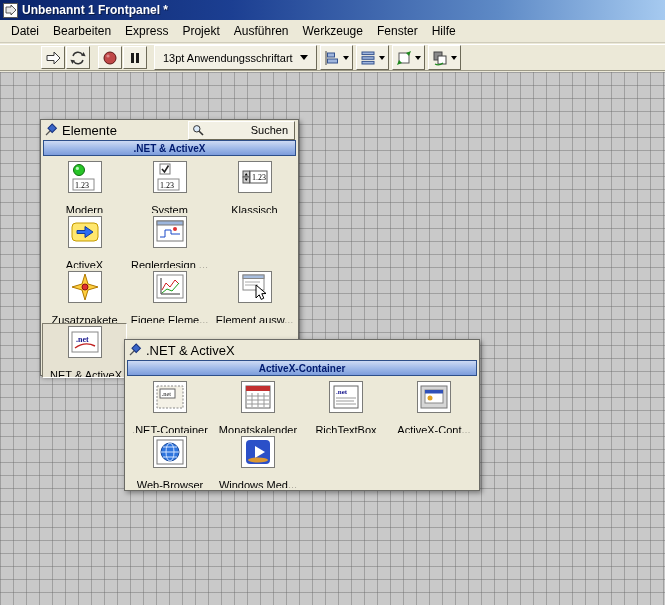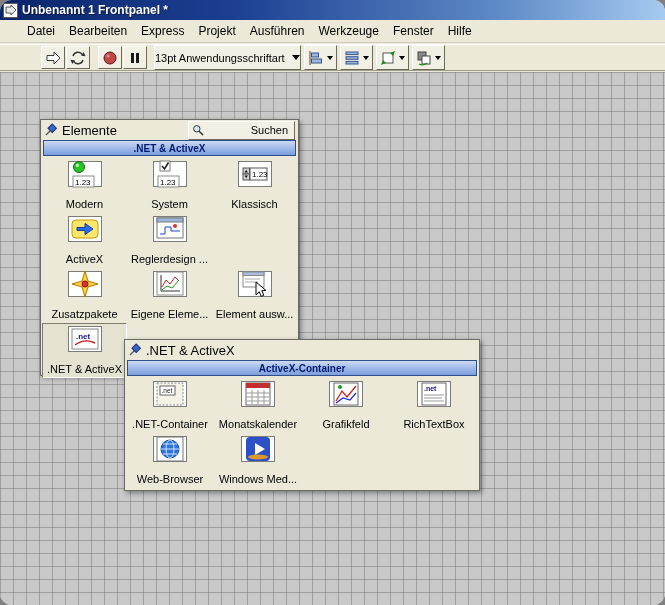--- a/index.html
+++ b/index.html
@@ -1,41 +1,41 @@
 <!DOCTYPE html>
 <html><head>
 <meta charset="utf-8">
 <style>
   html,body{margin:0;padding:0;}
   body{font-family:"Liberation Sans", sans-serif; background:#808080;}
-  #screen{position:relative;width:665px;height:605px;overflow:hidden;background:#ece9d8;border-radius:12px;}
+  #screen{position:relative;width:665px;height:605px;overflow:hidden;background:#ece9d8;}
 
   
   .titlebar{position:absolute;left:0;top:0;width:100%;height:20px;
     background:linear-gradient(to right,#0a246a 0%,#1c3f92 35%,#5e8ac6 75%,#a6caf0 100%);
     display:flex;align-items:center;padding-left:3px;box-sizing:border-box;}
   .win-icon{width:15px;height:15px;margin-right:4px;display:inline-flex;}
   .title-text{color:#ffffff;font-weight:bold;font-size:12px;white-space:nowrap;
     text-shadow:1px 1px 0 rgba(0,0,0,.45);}
 
   
   .menubar{position:absolute;left:0;top:20px;width:100%;height:23px;background:#ece9d8;
-    border-bottom:1px solid #cfccbb;display:flex;align-items:center;padding-left:20px;box-sizing:border-box;}
+    border-bottom:1px solid #cfccbb;display:flex;align-items:center;padding-left:4px;box-sizing:border-box;}
   .menu-item{font-size:12px;color:#000;padding:3px 7px;cursor:default;}
 
   
   .toolbar{position:absolute;left:0;top:44px;width:100%;height:27px;background:#ece9d8;
     border-top:1px solid #ffffff;border-bottom:1px solid #9d9a88;
     display:flex;align-items:center;padding-left:41px;box-sizing:border-box;}
   .tb-btn{width:24px;height:23px;background:#f2f0e4;border:1px solid;
     border-color:#ffffff #6d6a58 #6d6a58 #ffffff;display:inline-flex;align-items:center;
     justify-content:center;padding:0;margin-right:1px;}
   .tb-gap{width:7px;}
   .font-dd{height:23px;background:#f2f0e4;border:1px solid;border-color:#ffffff #6d6a58 #6d6a58 #ffffff;
-    display:inline-flex;align-items:center;padding:0 0;margin-left:6px;font-size:11px;white-space:nowrap;}
+    display:inline-flex;align-items:center;padding:0 8px;margin-left:6px;font-size:11px;white-space:nowrap;}
   .caret{width:0;height:0;border-left:4px solid transparent;border-right:4px solid transparent;
     border-top:5px solid #000;margin-left:7px;display:inline-block;}
   .tb-combo{height:23px;background:#f2f0e4;border:1px solid;border-color:#ffffff #6d6a58 #6d6a58 #ffffff;
     display:inline-flex;align-items:center;padding:0 3px;margin-left:3px;}
   .tb-combo .caret{margin-left:3px;border-left-width:3px;border-right-width:3px;border-top-width:4px;}
 
   
   .panel{position:absolute;left:0;top:72px;right:0;bottom:0;background-color:#c9c9c9;
     background-image:
       linear-gradient(to right, rgba(110,110,110,.45) 1px, transparent 1px),
@@ -54,22 +54,22 @@
   .search-btn svg{margin-right:3px;}
   .cat-bar{height:14px;margin:0 2px 1px 2px;border:1px solid #2d4f8a;
     background:linear-gradient(to bottom,#cddaf4 0%,#9db8e8 55%,#7d9cdc 100%);
     display:flex;align-items:center;justify-content:center;
     font-size:10px;font-weight:bold;color:#001a6e;}
   .pal-grid{display:grid;padding:1px;}
   #controls-palette .pal-grid{grid-template-columns:repeat(3,85px);grid-auto-rows:55px;}
   #subpalette .pal-grid{grid-template-columns:repeat(4,88px);grid-auto-rows:55px;}
   .pal-item{display:flex;flex-direction:column;align-items:center;padding-top:3px;box-sizing:border-box;}
   .pal-item.selected{background:#e6e2d2;border:1px solid;border-color:#7f7c6d #ffffff #ffffff #7f7c6d;padding-top:2px;}
-  .icon32{width:34px;height:26px;background:#ffffff;border:1px solid #7b7b78;
-    box-sizing:border-box;display:flex;align-items:center;justify-content:center;}
+  .icon32{width:34px;height:32px;background:#ffffff;border:1px solid #7b7b78;
+    box-sizing:border-box;display:flex;align-items:center;justify-content:center;font-family:Liberation Serif, serif;}
   .pal-label{font-size:11px;color:#000;margin-top:11px;white-space:nowrap;max-width:86px;overflow:hidden;}
 
   #controls-palette{left:40px;top:47px;width:259px;height:257px;z-index:1;}
   #subpalette{left:124px;top:267px;width:356px;height:152px;z-index:2;}
 </style>
 </head>
 <body>
 
 <div id="screen">
 
@@ -325,45 +325,45 @@
               <line x1="16" y1="12" x2="16" y2="26" stroke="#999"></line>
               <line x1="22" y1="12" x2="22" y2="26" stroke="#999"></line>
               <line x1="5" y1="15" x2="27" y2="15" stroke="#999"></line>
               <line x1="5" y1="19" x2="27" y2="19" stroke="#999"></line>
               <line x1="5" y1="23" x2="27" y2="23" stroke="#999"></line>
             </svg>
           </span>
           <span class="pal-label">Monatskalender</span>
         </div>
 
-        <div class="pal-item">
-          <span class="icon32">
-            <svg viewBox="0 0 32 32" width="32" height="32">
-              <rect x="4" y="5" width="24" height="22" fill="#ffffff" stroke="#666"></rect>
-              <polyline points="6,23 12,13 17,19 26,8" stroke="#d02020" fill="none" stroke-width="1.3"></polyline>
-              <polyline points="6,25 13,20 20,22 26,15" stroke="#2030d0" fill="none" stroke-width="1.3"></polyline>
-              <circle cx="10" cy="9" r="2" fill="#1aa01a"></circle>
-            </svg>
-          </span>
-          <span class="pal-label">Grafikfeld</span>
-        </div>
 
         <div class="pal-item">
           <span class="icon32">
             <svg viewBox="0 0 32 32" width="32" height="32">
               <rect x="4" y="5" width="24" height="22" fill="#ffffff" stroke="#666"></rect>
               <text x="6" y="13" font-size="7" font-weight="bold" fill="#14148c">.net</text>
               <line x1="6" y1="17" x2="26" y2="17" stroke="#999"></line>
               <line x1="6" y1="20" x2="24" y2="20" stroke="#999"></line>
               <line x1="6" y1="23" x2="26" y2="23" stroke="#999"></line>
             </svg>
           </span>
           <span class="pal-label">RichTextBox</span>
         </div>
 
+        <div class="pal-item">
+          <span class="icon32">
+            <svg viewBox="0 0 32 32" width="32" height="32">
+              <rect x="3" y="5" width="26" height="22" fill="#d6d6d6" stroke="#777"></rect>
+              <rect x="7" y="9" width="18" height="13" fill="#ffffff" stroke="#888"></rect>
+              <rect x="7" y="9" width="18" height="3.5" fill="#3050b8"></rect>
+              <circle cx="12" cy="17" r="2.5" fill="#e0a020"></circle>
+            </svg>
+          </span>
+          <span class="pal-label">ActiveX-Cont...</span>
+        </div>
 
         <div class="pal-item">
           <span class="icon32">
             <svg viewBox="0 0 32 32" width="32" height="32">
               <rect x="3" y="4" width="26" height="24" fill="#ffffff" stroke="#777"></rect>
               <circle cx="16" cy="16" r="9" fill="#2e74dd" stroke="#184a9c"></circle>
               <ellipse cx="16" cy="16" rx="4" ry="9" fill="none" stroke="#cfe2ff"></ellipse>
               <line x1="7" y1="16" x2="25" y2="16" stroke="#cfe2ff"></line>
               <line x1="9" y1="11" x2="23" y2="11" stroke="#cfe2ff"></line>
               <line x1="9" y1="21" x2="23" y2="21" stroke="#cfe2ff"></line>

